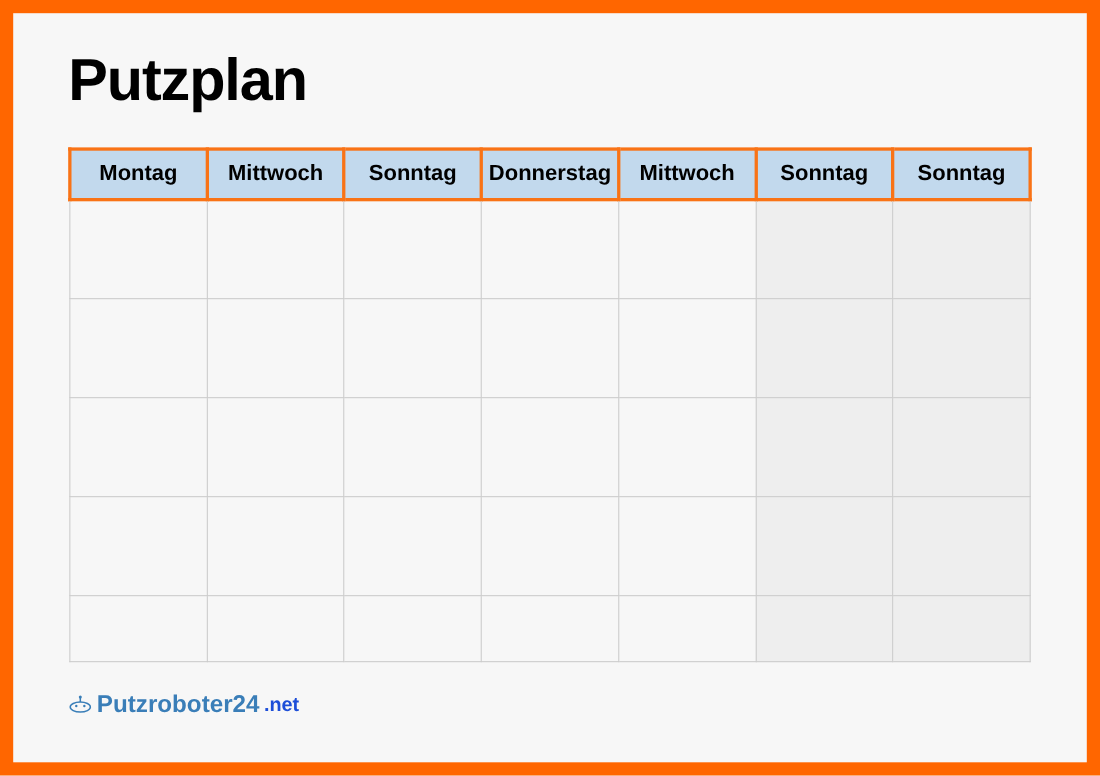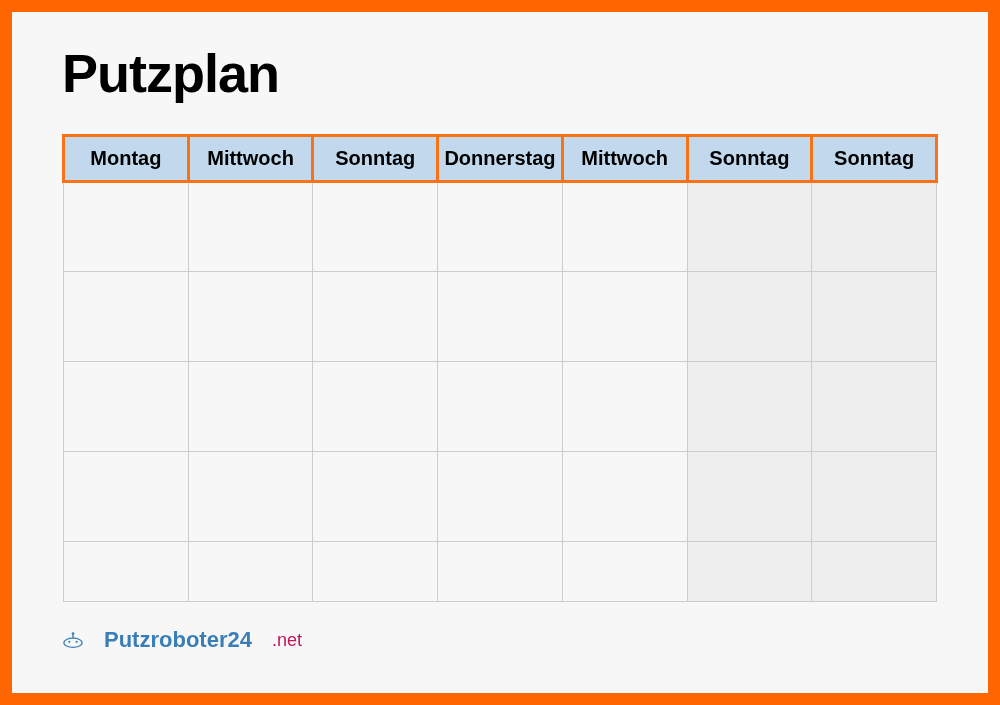--- a/index.html
+++ b/index.html
@@ -52,35 +52,35 @@
     .plan-table td.weekend {
       background: #eeeeee;
     }
     .plan-table tr.short td {
       height: 60px;
     }
     .footer {
       margin-top: 25px;
       display: flex;
       align-items: center;
-      gap: 20px;
+      gap: 4px;
     }
     .robot-icon {
       width: 22px;
       height: 18px;
     }
     .brand-main {
       font-size: 22px;
       font-weight: 700;
       color: #3a7eb8;
     }
     .brand-suffix {
       font-size: 18px;
-      font-weight: 400;
-      color: #be185d;
+      font-weight: 700;
+      color: #1d4ed8;
     }
   </style>
 </head>
 <body>
 
 <div class="page">
   <h1 class="title">Putzplan</h1>
 
   <table class="plan-table">
     <thead>

